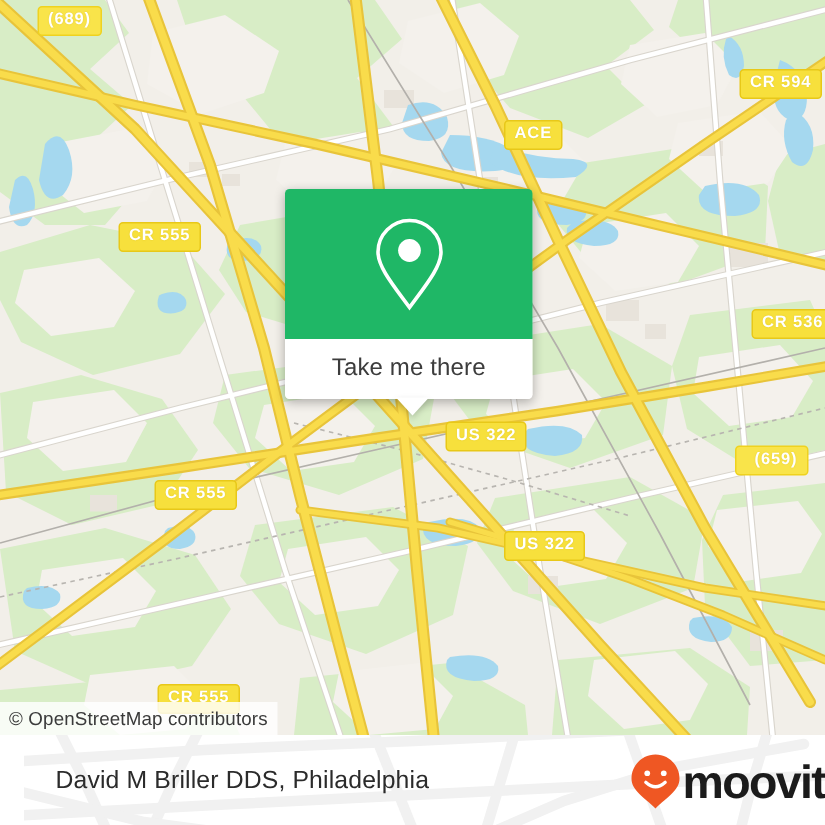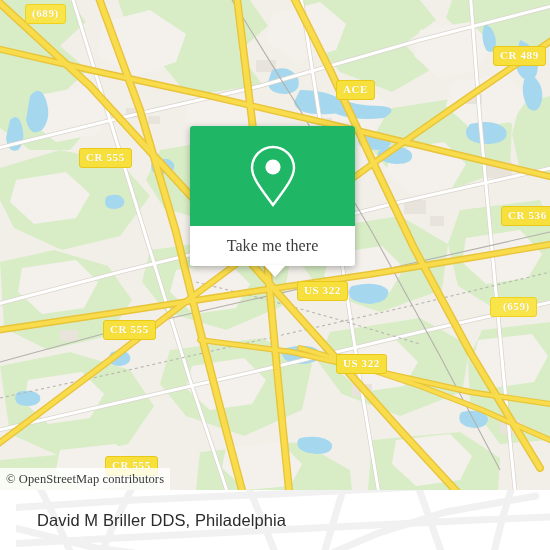--- a/index.html
+++ b/index.html
@@ -15,21 +15,20 @@
     overflow: hidden;
   }
 
   
   #map {
     position: absolute;
     left: 0; top: 0;
     width: 550px; height: 490px;
     overflow: hidden;
     background: #f2efe9;
-    font-family: Liberation Serif, serif;
   }
   #map svg { display: block; }
 
   
   .shield {
     position: absolute;
     background: #f7e03c;
     border: 1.6px solid #e8c818;
     border-radius: 3px;
     color: #ffffff;
@@ -290,21 +289,21 @@
           <path d="M-14,332 L120,312 L250,292 L372,274 L470,258 L564,242" stroke-width="4.2"></path>
           <path d="M564,32 L470,96 L378,160 L290,224 L196,294 L110,360 L-10,450" stroke-width="4.2"></path>
           <path d="M236,-10 L252,120 L266,250 L278,380 L290,500" stroke-width="5.2"></path>
           <path d="M564,406 L470,392 L380,372 L292,352 L200,340" stroke-width="3.6"></path>
           <path d="M300,348 L360,366 L420,386 L482,410 L550,440" stroke-width="3.6"></path>
         </g>
       </g>
     </svg>
 
     <div class="shield outline" style="left:25px;top:4px;">(689)</div>
-    <div class="shield" style="left:493px;top:46px;">CR 489</div>
+    <div class="shield" style="left:493px;top:46px;">CR 594</div>
     <div class="shield" style="left:336px;top:80px;">ACE</div>
     <div class="shield" style="left:79px;top:148px;">CR 555</div>
     <div class="shield" style="left:501px;top:206px;">CR 536</div>
     <div class="shield" style="left:297px;top:281px;">US 322</div>
     <div class="shield outline" style="left:490px;top:297px;padding-left:12px;">(659)</div>
     <div class="shield" style="left:103px;top:320px;">CR 555</div>
     <div class="shield" style="left:336px;top:354px;">US 322</div>
     <div class="shield" style="left:105px;top:456px;">CR 555</div>
 
     <div id="callout">
@@ -333,15 +332,24 @@
         <path d="M330,-10 L318,30 L306,70"></path>
         <path d="M400,-10 L414,30 L428,70"></path>
         <path d="M498,-10 L486,30 L476,70"></path>
         <path d="M-10,36 L80,58 L170,70"></path>
         <path d="M300,70 L360,44 L430,22 L520,6"></path>
       </g>
     </svg>
 
     <div id="footer-title">David M Briller DDS, Philadelphia</div>
 
+    <div id="brand">
+      <svg width="34" height="38" viewBox="0 0 34 38">
+        <path d="M17 1 C8.2 1 1 8.2 1 17 C1 25 9 29 17 37 C25 29 33 25 33 17 C33 8.2 25.8 1 17 1 Z" fill="#ef5723"></path>
+        <circle cx="11.5" cy="13.5" r="1.9" fill="#ffffff"></circle>
+        <circle cx="22.5" cy="13.5" r="1.9" fill="#ffffff"></circle>
+        <path d="M10.5 19.5 q6.5 6 13 0" fill="none" stroke="#ffffff" stroke-width="2.1" stroke-linecap="round"></path>
+      </svg>
+      <span id="brand-word">moovit</span>
+    </div>
   </div>
 
 </div>
 
 </body></html>

